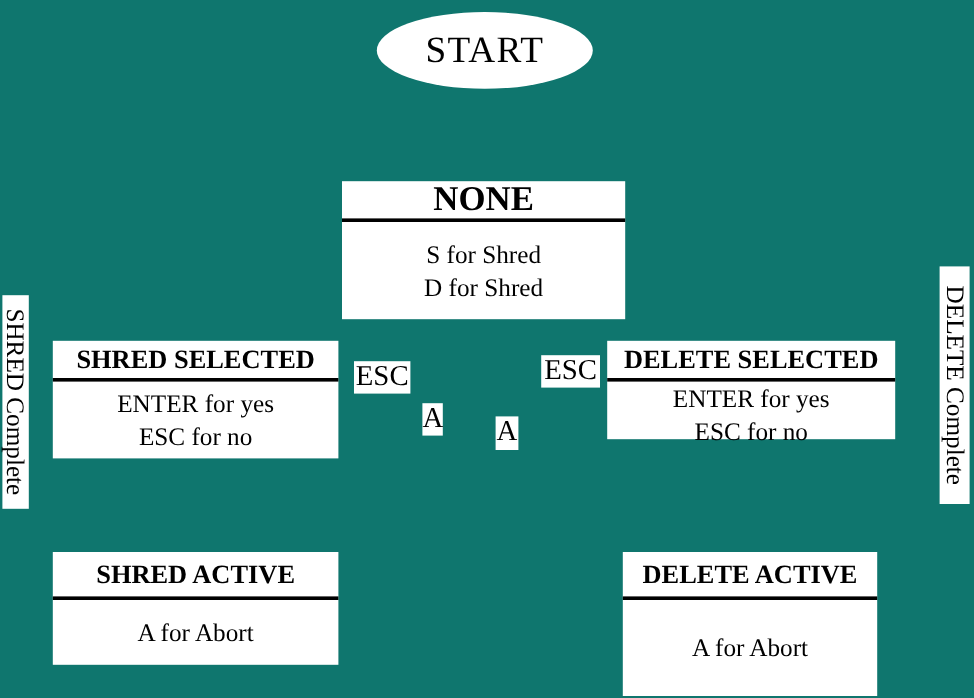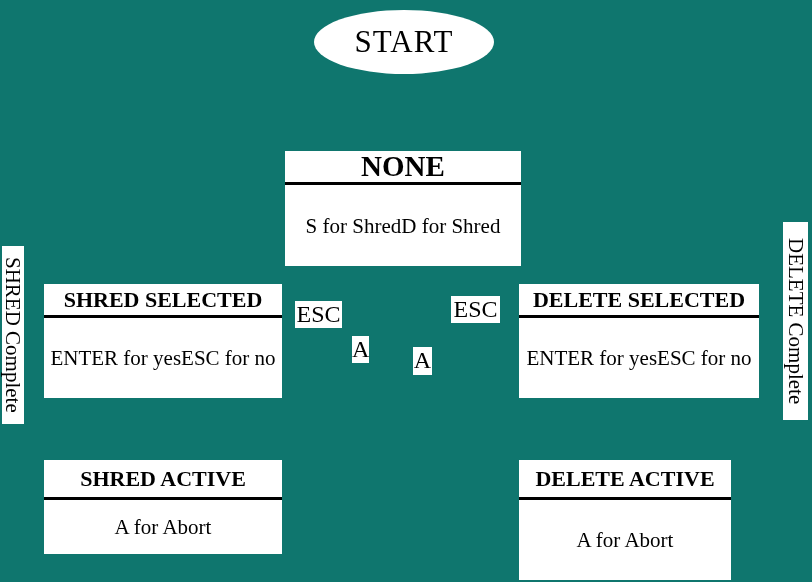--- a/index.html
+++ b/index.html
@@ -26,29 +26,29 @@
     display:flex;flex-direction:column;
   }
   .node-title{
     border-bottom:3px solid #000000;
     font-weight:bold;
     display:flex;align-items:center;justify-content:center;
     flex:0 0 auto;
   }
   .node-body{
     flex:1 1 auto;
-    display:flex;flex-direction:row;align-items:center;justify-content:center;
+    display:flex;flex-direction:column;align-items:center;justify-content:center;
     font-size:21px;line-height:28px;text-align:center;
   }
 
   .node-none{left:285px;top:123px;width:236px;height:115px;margin-top:28px;}
   .node-none .node-title{height:31px;font-size:29px;}
 
-  .node-shred-selected{left:44px;top:284px;width:238px;height:114px;}
-  .node-delete-selected{left:519px;top:284px;width:240px;height:114px;}
+  .node-shred-selected{left:44px;top:284px;width:238px;height:98px;}
+  .node-delete-selected{left:506px;top:284px;width:240px;height:82px;}
   .node-shred-selected .node-title,
   .node-delete-selected .node-title{height:31px;font-size:22px;}
 
   .node-shred-active{left:44px;top:460px;width:238px;height:94px;}
   .node-delete-active{left:519px;top:460px;width:212px;height:120px;}
   .node-shred-active .node-title,
   .node-delete-active .node-title{height:37px;font-size:22px;}
 
   
   .edge-label{

